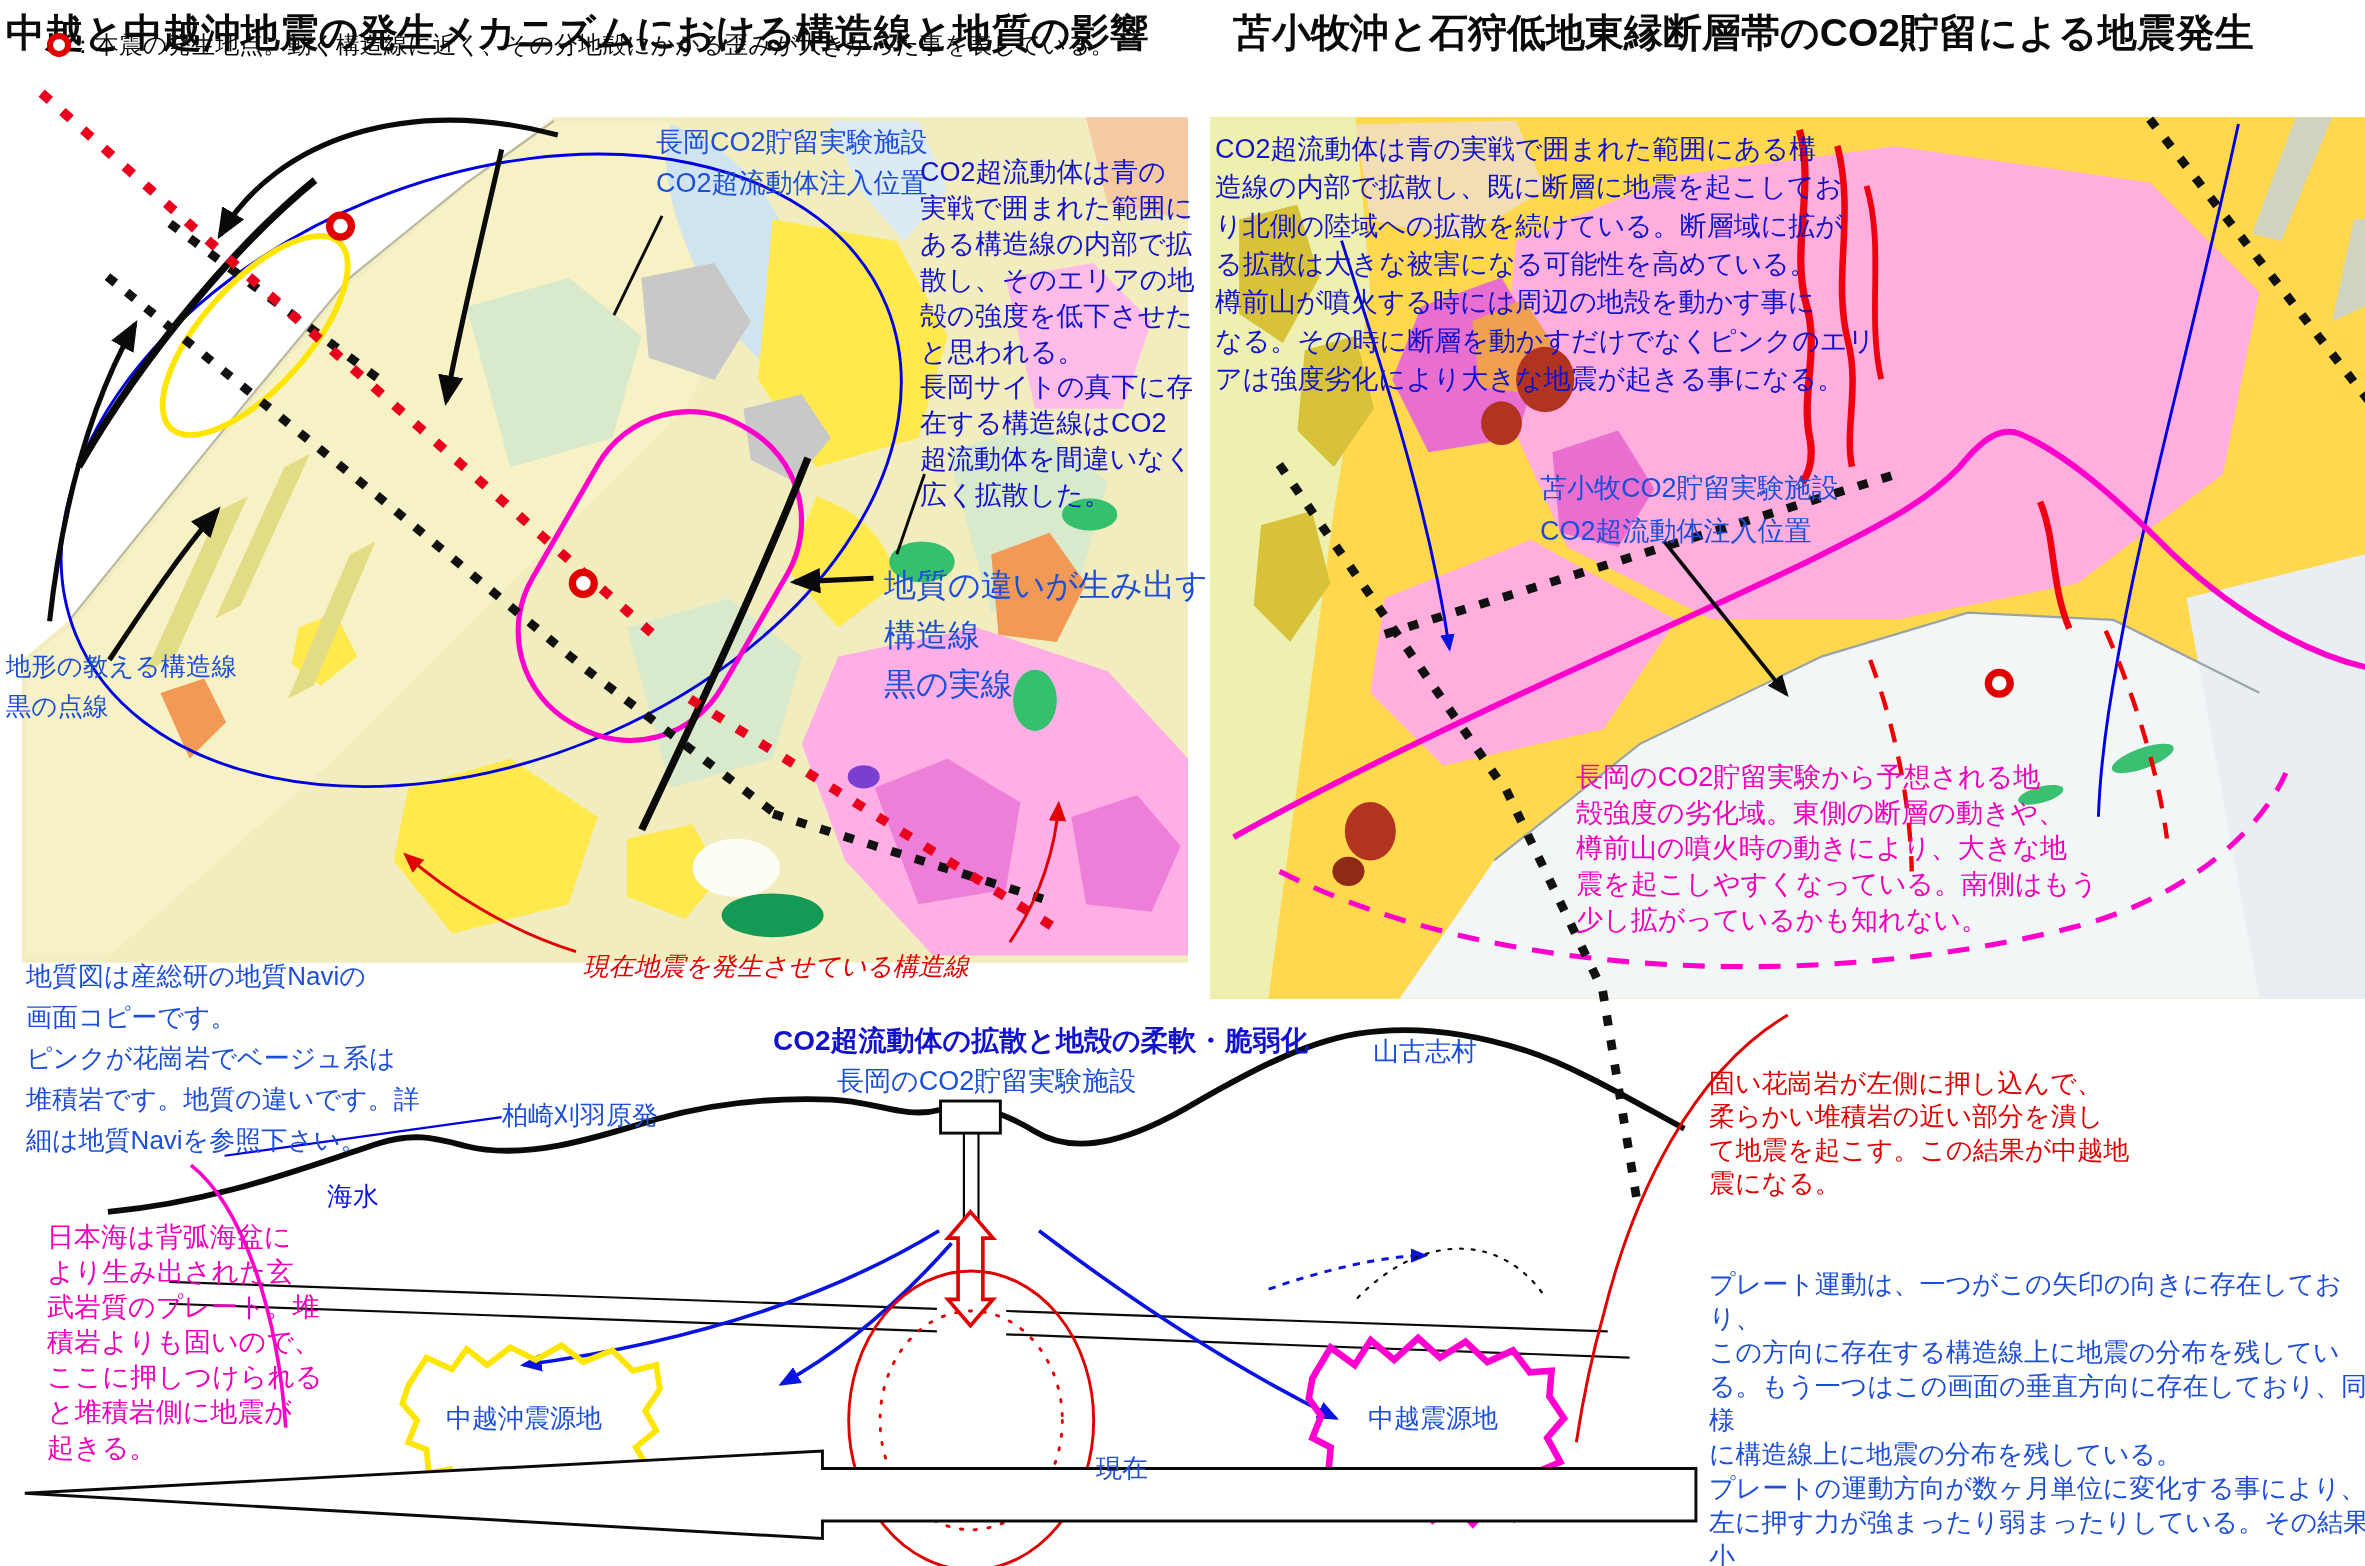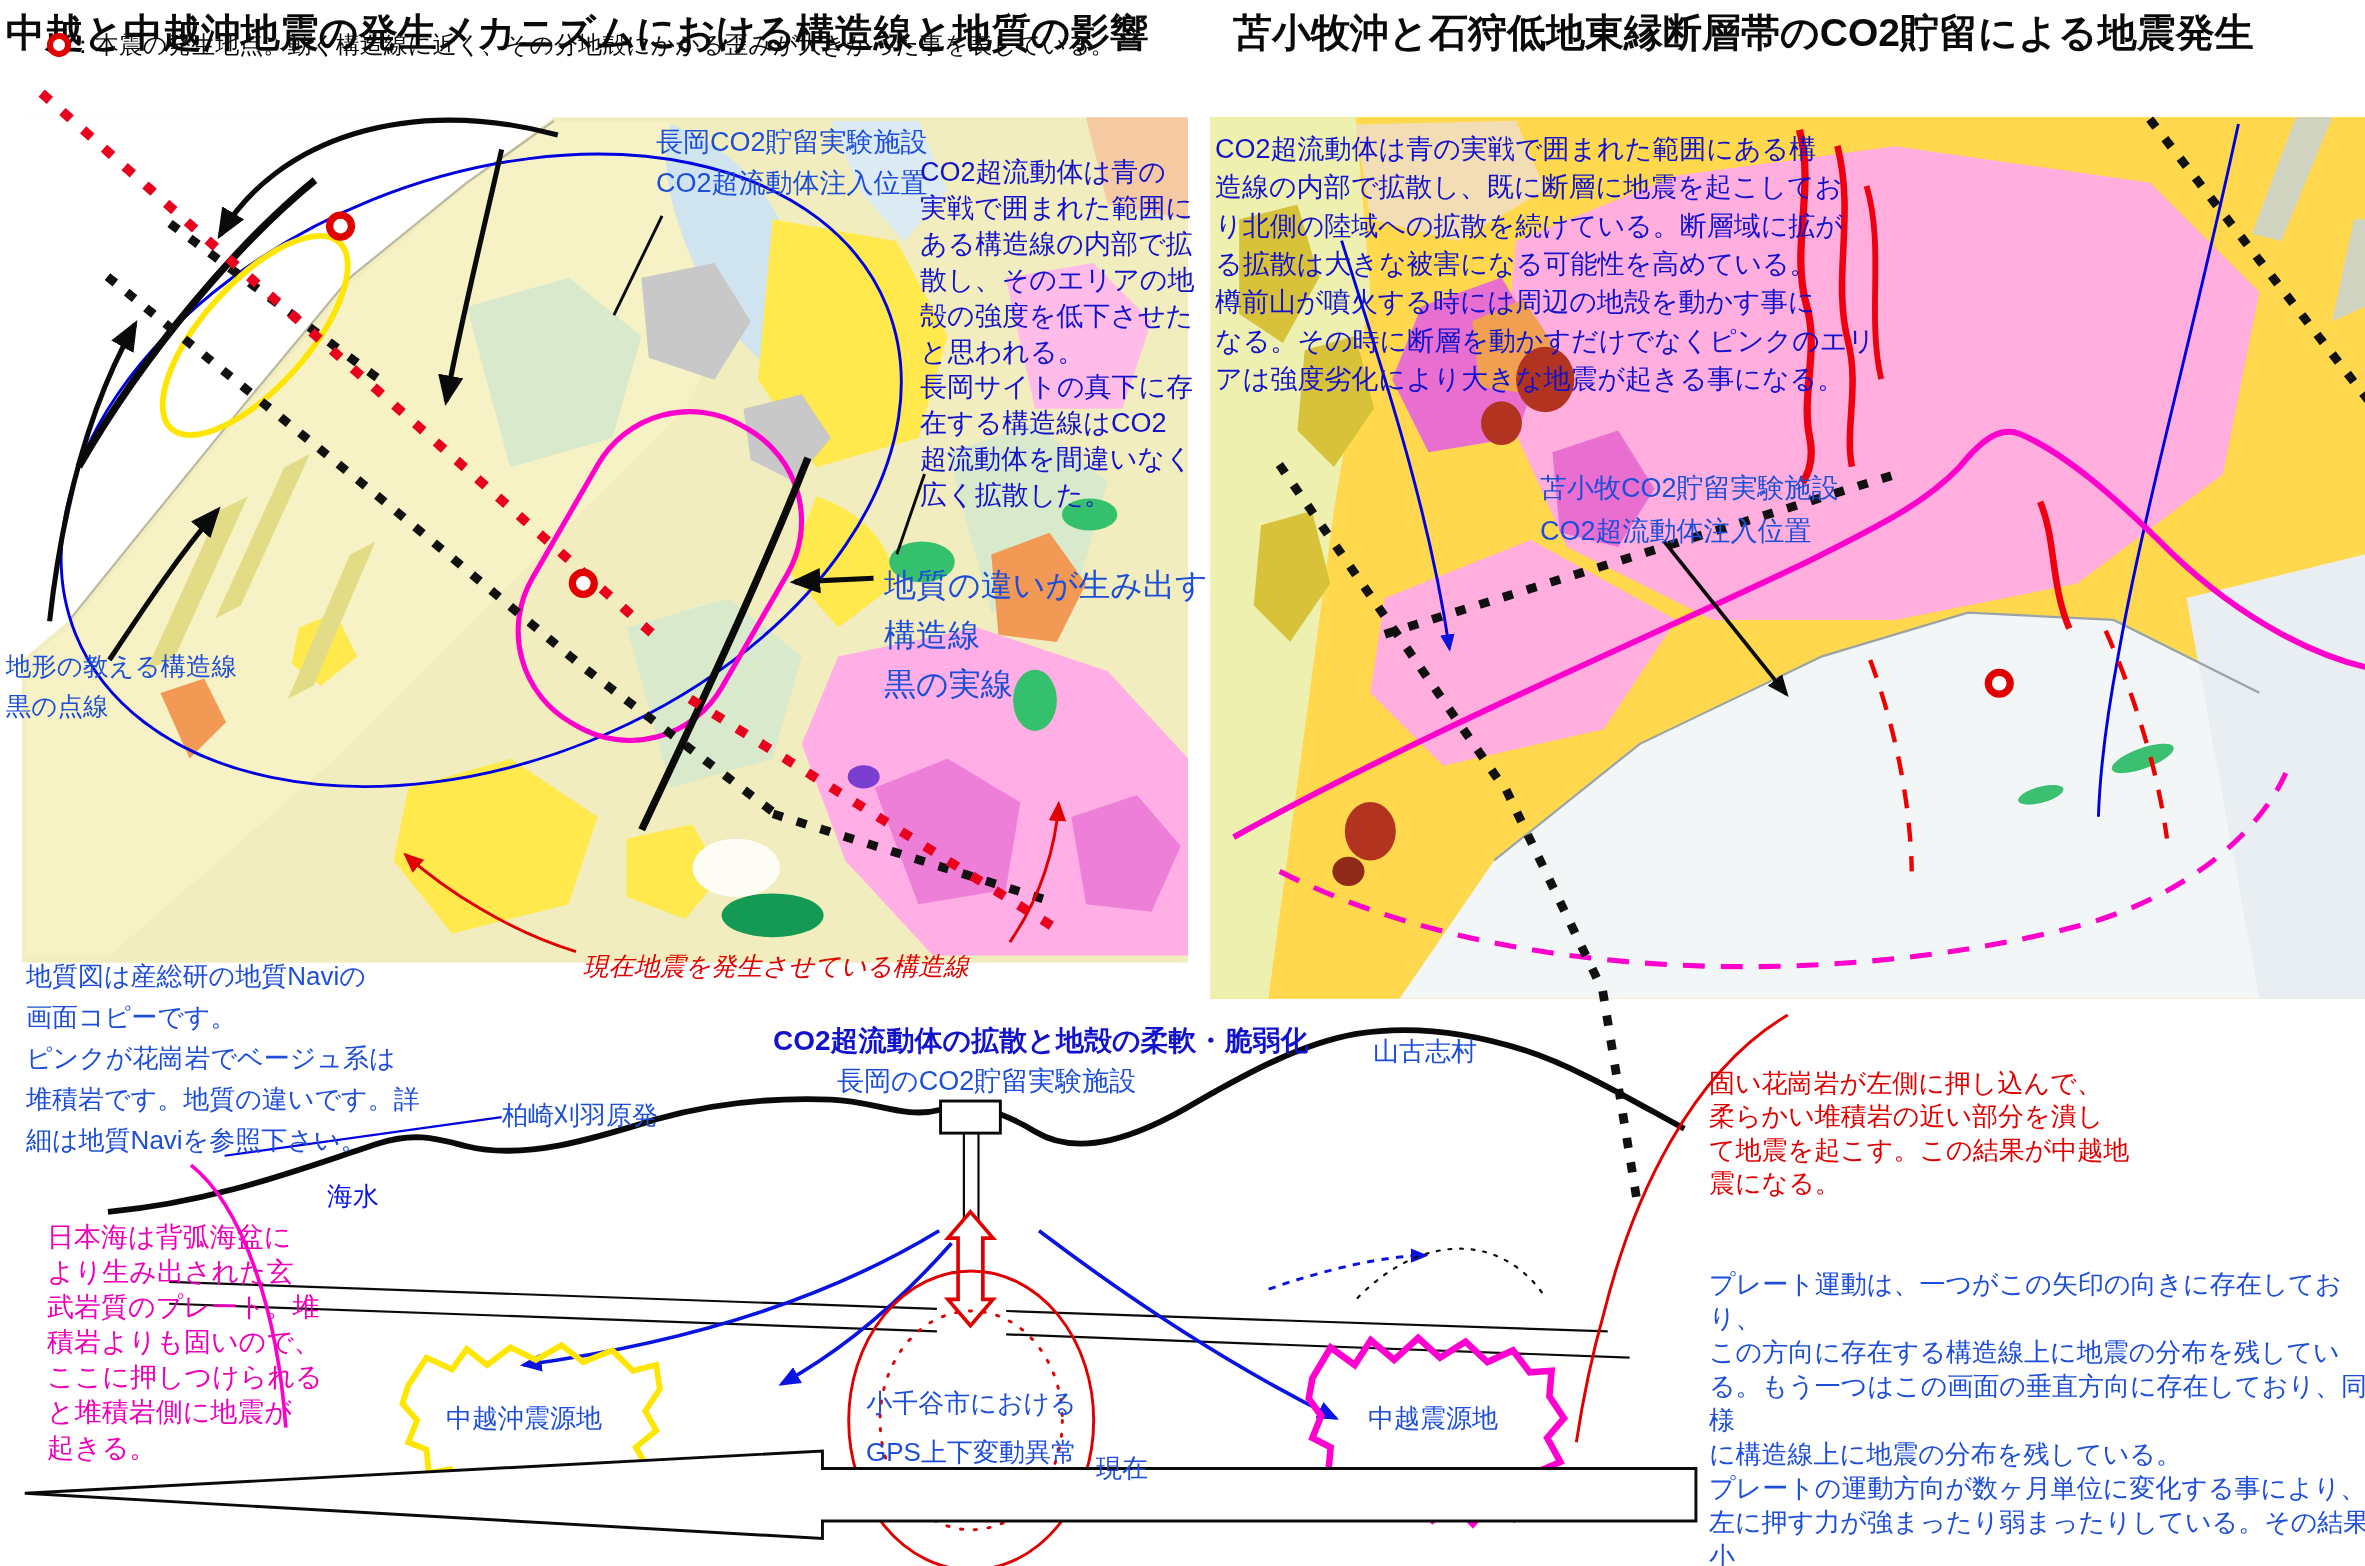--- a/index.html
+++ b/index.html
@@ -207,29 +207,32 @@
 
   <div class="abs pre blue-note label37" style="left:1215px; top:130px; line-height:1.42;">CO2超流動体は青の実戦で囲まれた範囲にある構
 造線の内部で拡散し、既に断層に地震を起こしてお
 り北側の陸域への拡散を続けている。断層域に拡が
 る拡散は大きな被害になる可能性を高めている。
 樽前山が噴火する時には周辺の地殻を動かす事に
 なる。その時に断層を動かすだけでなくピンクのエリ
 アは強度劣化により大きな地震が起きる事になる。</div>
   <div class="abs pre jp label37" style="left:1540px; top:467px; line-height:1.6;">苫小牧CO2貯留実験施設
 CO2超流動体注入位置</div>
+  <div class="abs pre magenta-note label37" style="left:1576px; top:760px; line-height:1.32;">長岡のCO2貯留実験から予想される地
+殻強度の劣化域。東側の断層の動きや、
+樽前山の噴火時の動きにより、大きな地
+震を起こしやすくなっている。南側はもう
+少し拡がっているかも知れない。</div>
 
   <div class="abs blue-note" style="left:773px; top:1022px; font-size:28px; font-weight:600; white-space:nowrap;">CO2超流動体の拡散と地殻の柔軟・脆弱化</div>
   <div class="abs jp label37" style="left:837px; top:1063px; white-space:nowrap;">長岡のCO2貯留実験施設</div>
   <div class="abs jp label36" style="left:1373px; top:1034px; white-space:nowrap;">山古志村</div>
   <div class="abs jp label36" style="left:502px; top:1098px; white-space:nowrap;">柏崎刈羽原発</div>
   <div class="abs label36" style="left:327px; top:1171px; color:#0a14e0; white-space:nowrap;margin-top:8px;">海水</div>
   <div class="abs jp label36" style="left:446px; top:1401px; white-space:nowrap;">中越沖震源地</div>
-  <div class="abs pre jp label36" style="left:846px; top:1379px; width:251px; text-align:center; line-height:1.9;">小千谷市における
-GPS上下変動異常</div>
   <div class="abs jp label36" style="left:1096px; top:1451px; white-space:nowrap;">現在</div>
   <div class="abs jp label36" style="left:1368px; top:1401px; white-space:nowrap;">中越震源地</div>
   <div class="abs pre magenta-note label37" style="left:47px; top:1220px; line-height:1.3;">日本海は背弧海盆に
 より生み出された玄
 武岩質のプレート。堆
 積岩よりも固いので、
 ここに押しつけられる
 と堆積岩側に地震が
 起きる。</div>
   <div class="abs pre red-note label36" style="left:1709px; top:1067px; line-height:1.28;">固い花崗岩が左側に押し込んで、

